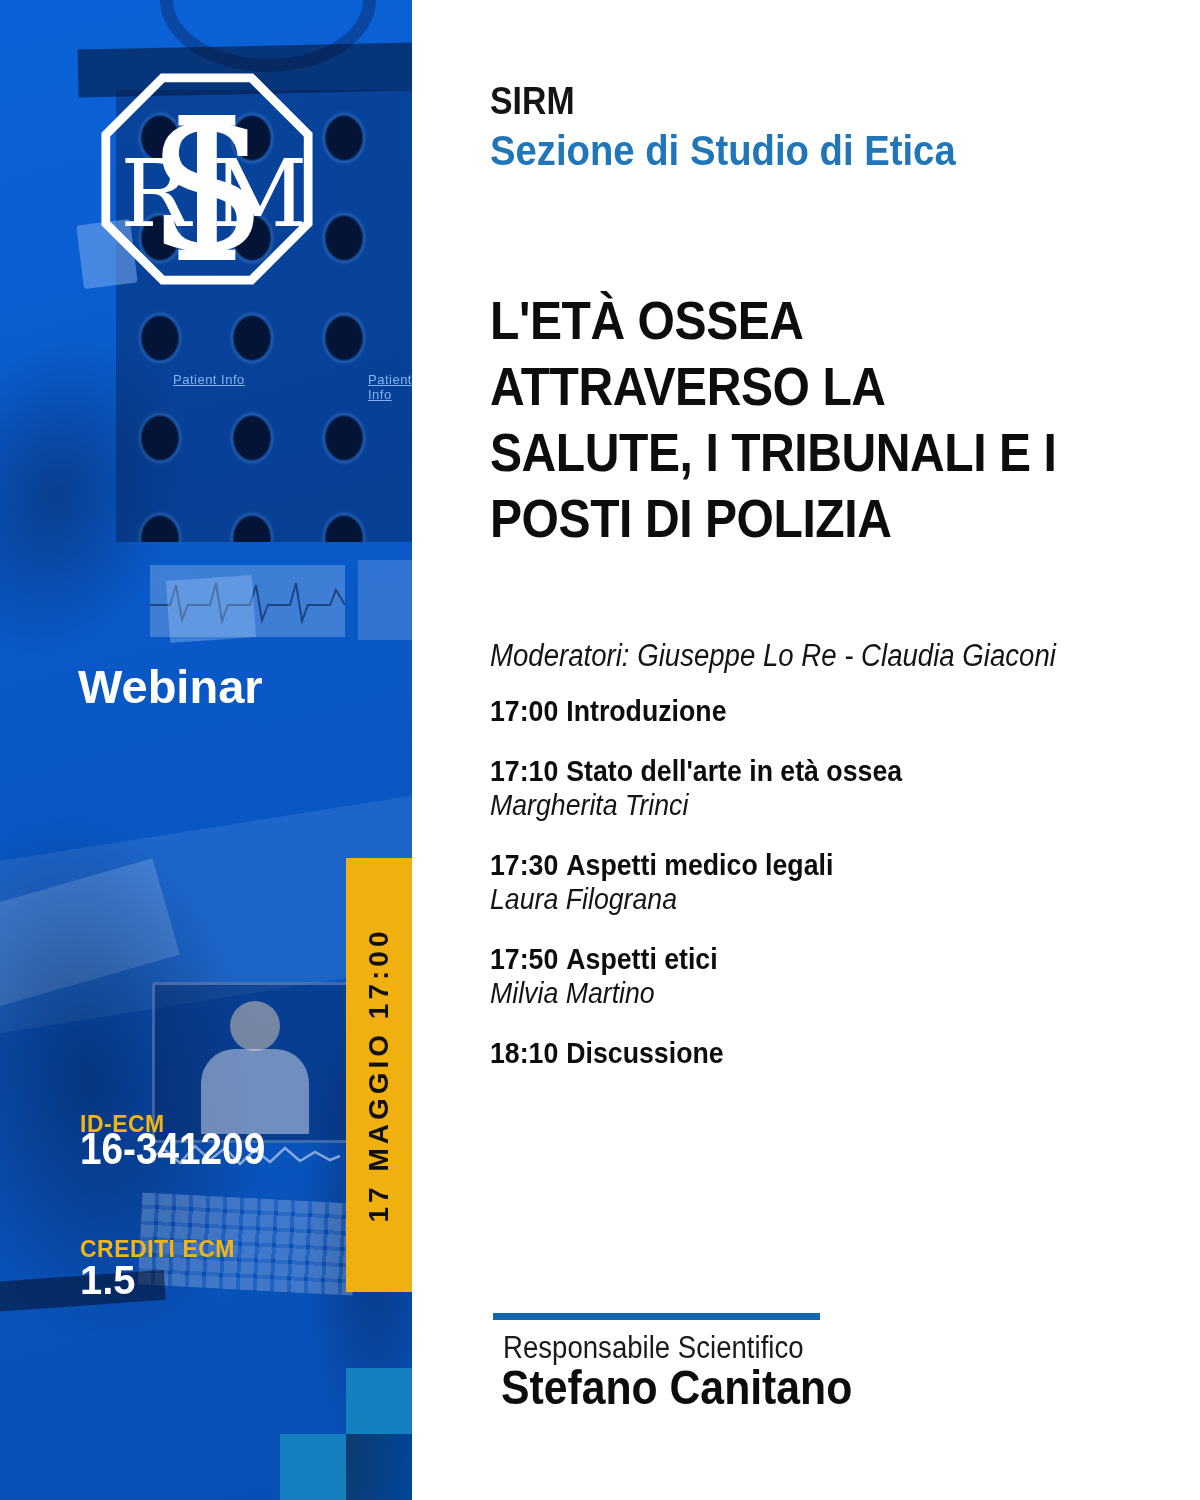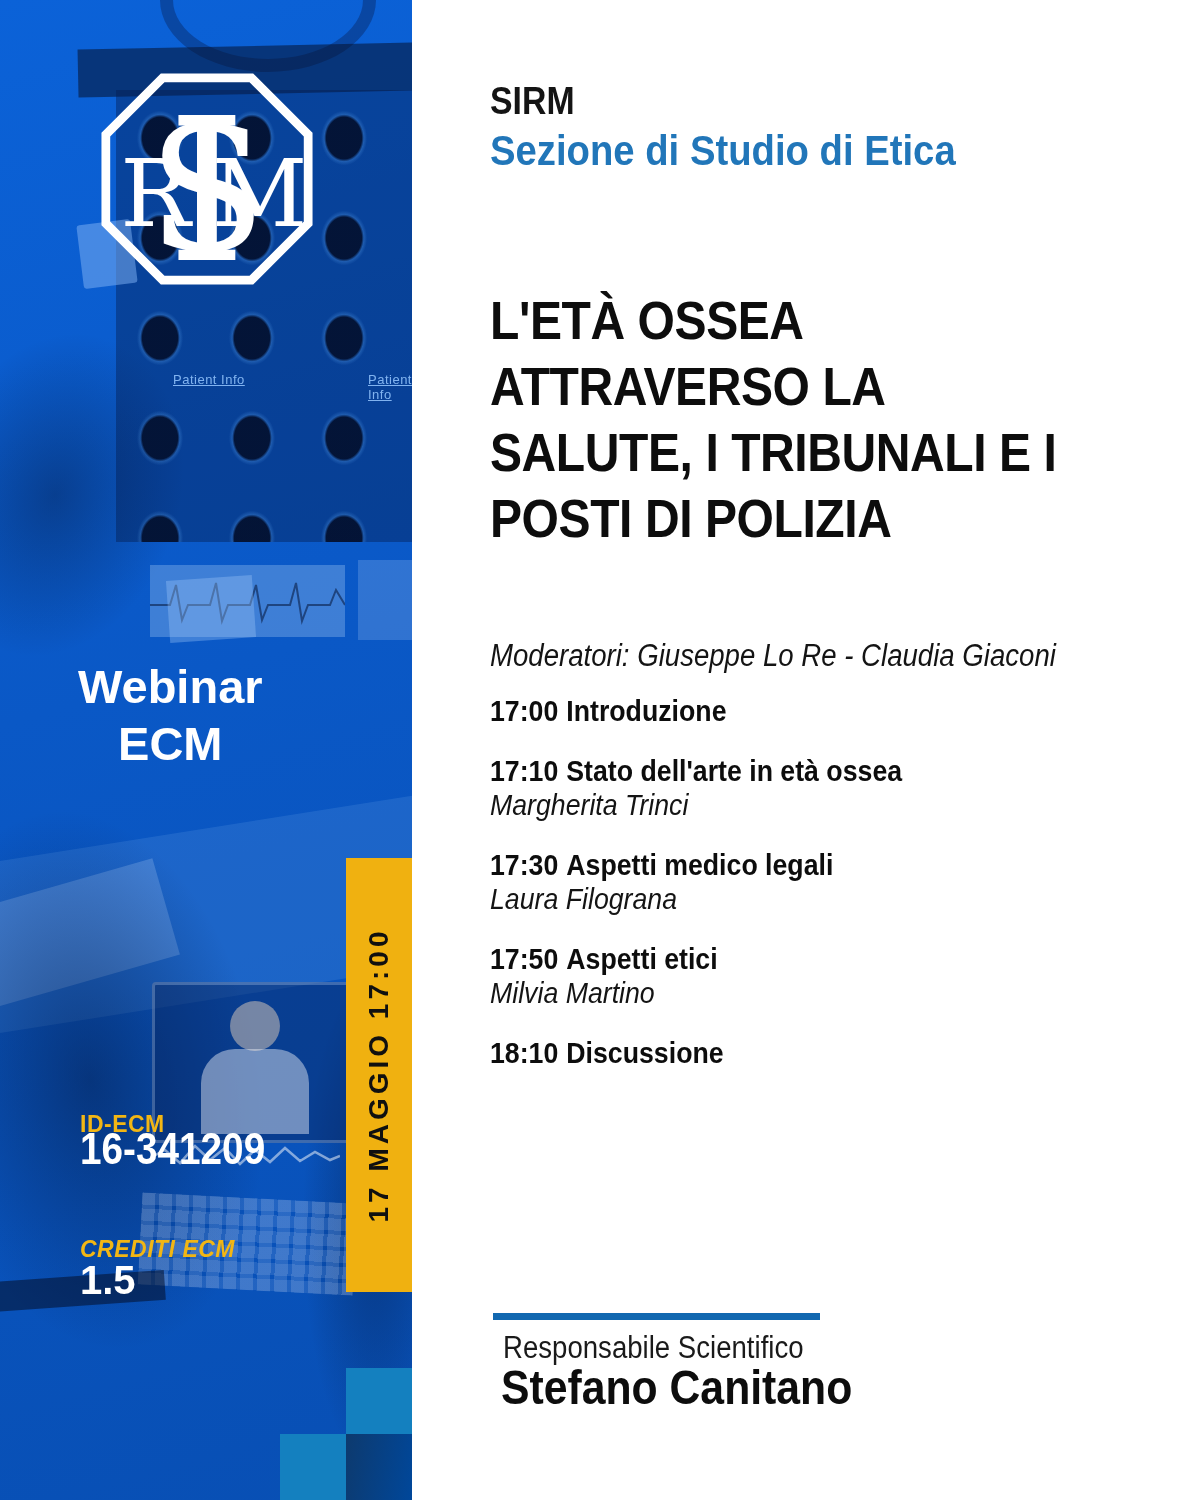--- a/index.html
+++ b/index.html
@@ -46,21 +46,21 @@
 
   .logo { left:100px; top:72px; width:214px; height:214px; }
   .logo text { fill:#ffffff; font-family:"DejaVu Serif", serif; }
 
   .webinar-label { left:78px; top:658px; color:#ffffff; font-weight:bold; font-size:47px; line-height:57px; }
   .webinar-label span { display:block;text-align:center; }
   .ecm-label { font-weight:bold; font-size:23px; letter-spacing:.5px; color:#f2b614; }
   .ecm-value { font-weight:bold; color:#ffffff; }
   .id-label { left:80px; top:1100px;margin-top:11px; }
   .id-value { left:80px; top:1124px; font-size:44px; transform:scaleX(.88); transform-origin:left top; }
-  .cr-label { left:80px; top:1236px;font-style:italic; }
+  .cr-label { left:80px; top:1236px; }
   .cr-value { left:80px; top:1258px; font-size:40px; }
 
   
   .date-banner { position:absolute; left:346px; top:858px; width:66px; height:434px; background:#f0b110; }
   .date-banner-text {
     position:absolute; left:50%; top:50%;
     transform:translate(-50%,-50%) rotate(-90deg); white-space:nowrap;
     font-size:28px; font-weight:bold; letter-spacing:4px; color:#101010;
   }
 
@@ -122,21 +122,20 @@
     <svg class="logo" viewBox="0 0 220 220">
       <polygon points="64.4,6 155.6,6 214,64.4 214,155.6 155.6,214 64.4,214 6,155.6 6,64.4" fill="none" stroke="#ffffff" stroke-width="9"></polygon>
       <text x="57" y="158" font-size="96" text-anchor="middle">R</text>
       <text x="164" y="158" font-size="96" text-anchor="middle">M</text>
       <text x="110" y="183" font-size="178" text-anchor="middle">S</text>
       <text x="110" y="193" font-size="205" text-anchor="middle">I</text>
     </svg>
 
     <div class="webinar-label">
       <span>Webinar</span>
-      <span>ECM</span>
     </div>
 
     <div class="ecm-label id-label">ID-ECM</div>
     <div class="ecm-value id-value">16-341209</div>
     <div class="ecm-label cr-label">CREDITI ECM</div>
     <div class="ecm-value cr-value">1.5</div>
   </div>
 
   <div class="date-banner">
     <div class="date-banner-text">17 MAGGIO 17:00</div>

